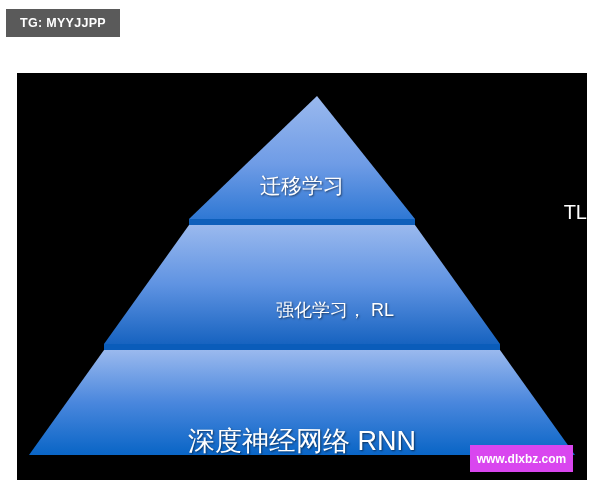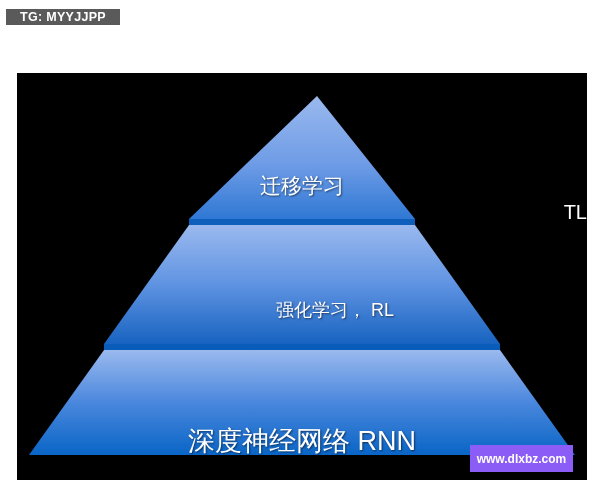--- a/index.html
+++ b/index.html
@@ -71,40 +71,40 @@
   #tier-bottom-text {
     top: 352px;
     font-size: 27px;
   }
 
   
   #tg-badge {
     position: absolute;
     left: 6px;
     top: 9px;
-    height: 16px;
+    height: 28px;
     padding: 0 14px;
     background: #5a5a5a;
     color: #ffffff;
     font-size: 12.5px;
     font-weight: bold;
     letter-spacing: 0.3px;
     display: flex;
     align-items: center;
     z-index: 5;
   }
 
   
   #watermark {
     position: absolute;
     left: 470px;
     top: 445px;
     width: 103px;
     height: 27px;
-    background: #8b5cf6;
+    background: #d946ef;
     color: #ffffff;
     font-size: 12px;
     font-weight: bold;
     display: flex;
     align-items: center;
     justify-content: center;
     z-index: 5;
     text-align: center;
   }
 </style>

